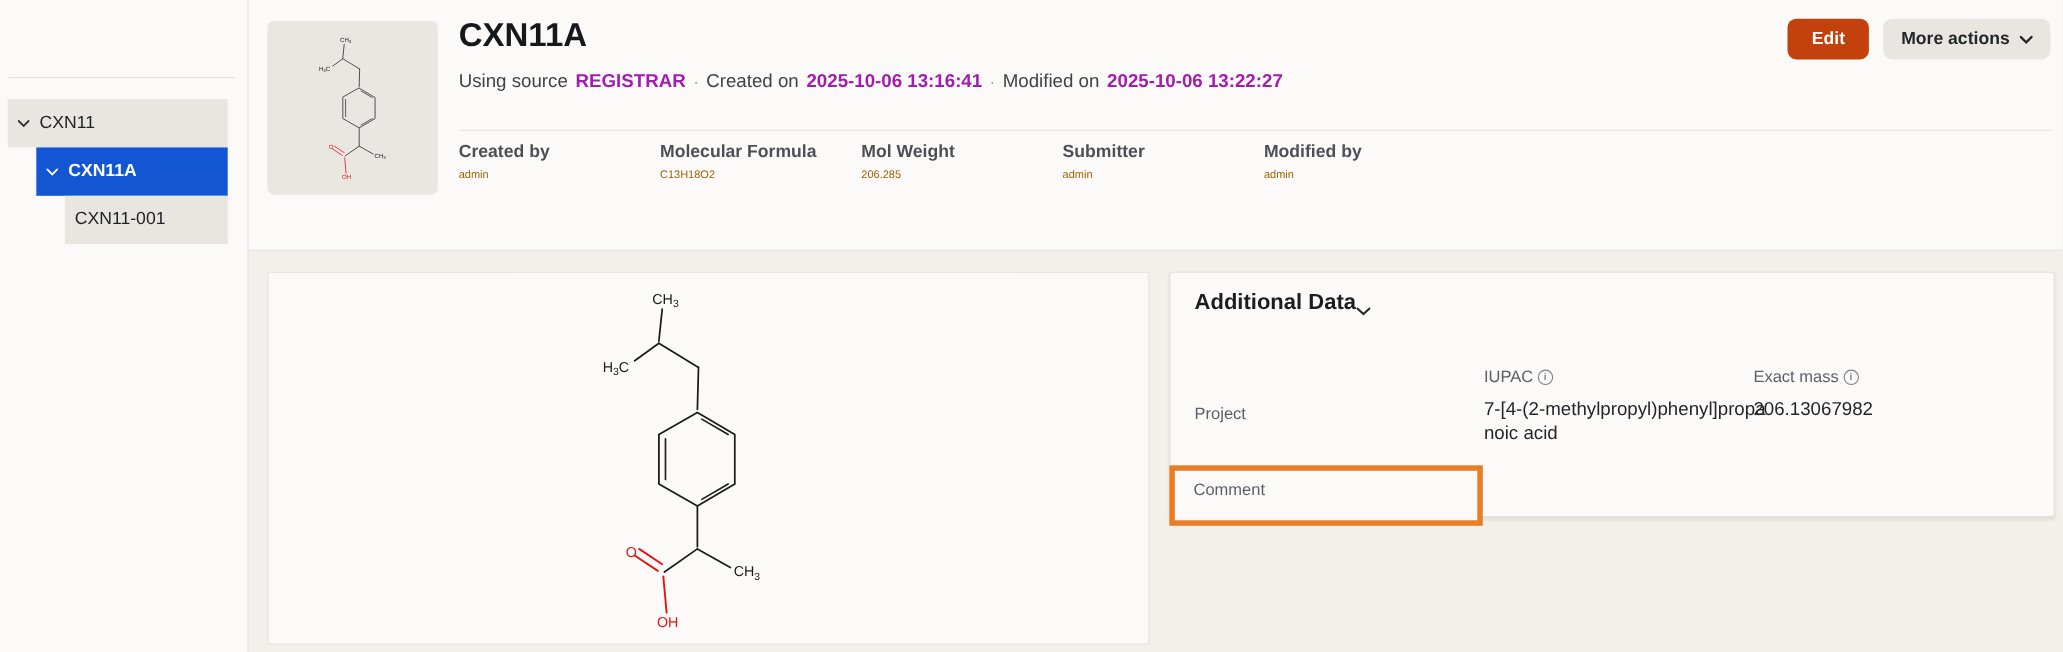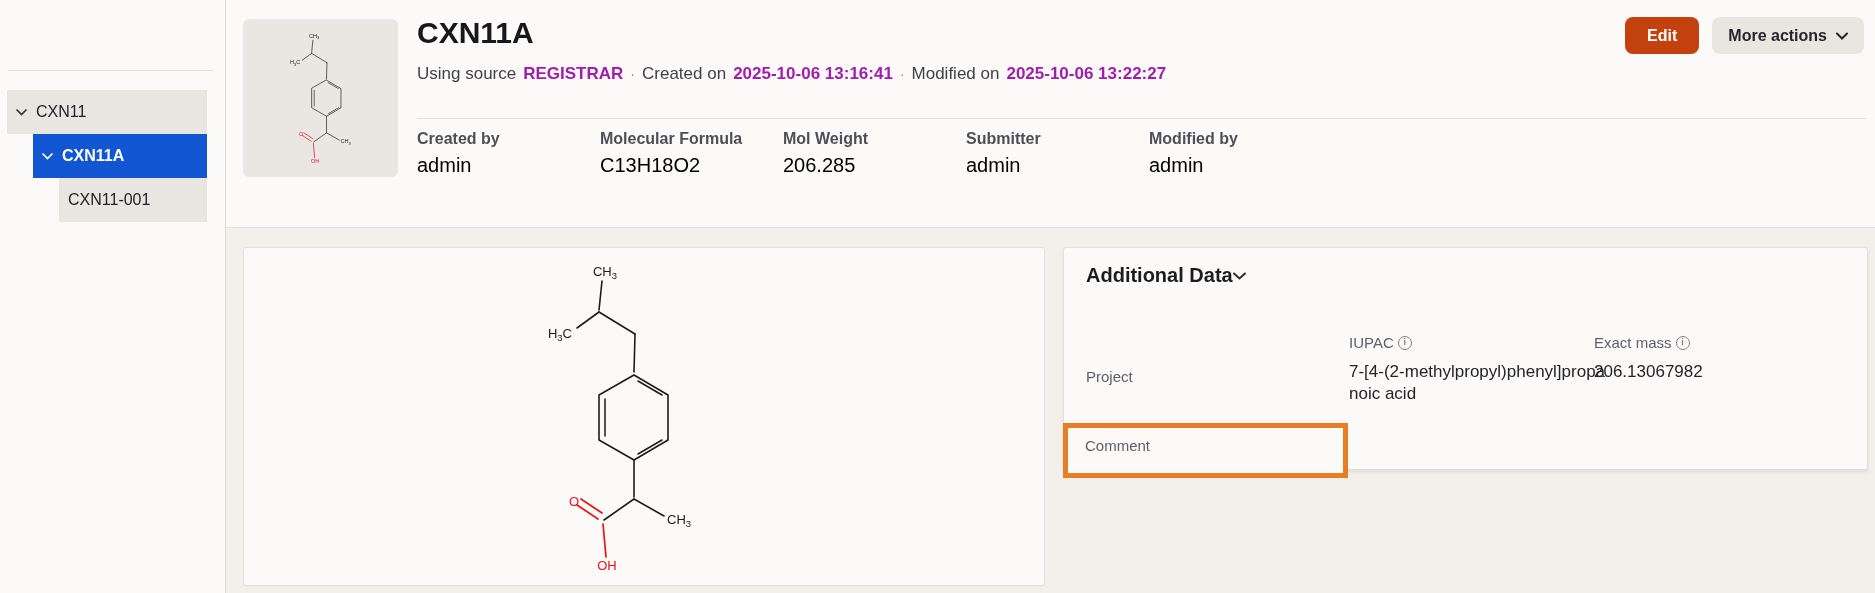--- a/index.html
+++ b/index.html
@@ -42,36 +42,36 @@
   .page-title { position:absolute; left:191px; top:16px; font-size:30px; font-weight:700; color:#17181b; }
   .subtitle { position:absolute; left:191px; top:64px; font-size:17px; color:#3f4247;
     display:flex; align-items:center; gap:7px; white-space:nowrap; }
   .subtitle b { color:#a21caf; font-weight:700; }
   .subtitle .dot { color:#8a8d92; font-size:14px; }
   .hdr-divider { position:absolute; left:191px; right:9px; top:118px; height:1px; background:#e7e3de; }
 
   .meta-row { position:absolute; left:191px; top:130px; display:flex; }
   .meta-col { width:183px; }
   .meta-label { font-size:16px; font-weight:600; color:#4c5056; }
-  .meta-value { font-size:20px; font-weight:500; color:#000000; margin-top:6px; }
+  .meta-value { font-size:10px; font-weight:500; color:#a16207; margin-top:6px; }
 
   .hdr-actions { position:absolute; right:11px; top:17px; display:flex; gap:13px; }
   .btn { height:37px; border:none; border-radius:8px; font-family:inherit;
     font-size:16px; font-weight:700; display:flex; align-items:center; cursor:pointer; }
   .btn-edit { background:#c2410c; color:#ffffff; padding:0 22px; }
   .btn-more { background:#e9e6e1; color:#23262b; padding:0 16px; gap:9px; }
 
   
   #content { position:absolute; left:226px; top:228px; width:1649px; height:365px; background:#f3f0ec; }
   .card { position:absolute; background:#fbfaf8; border:1px solid #e4e1dc; }
   #structure-card { left:17px; top:19px; width:802px; height:339px; border-radius:3px; }
   #additional-card { left:837px; top:19px; width:805px; height:223px; border-radius:3px;
     box-shadow:0 2px 3px rgba(60,50,40,0.10); }
 
-  .ad-header { position:absolute; left:22px; top:16px; display:flex; align-items:center; }
+  .ad-header { position:absolute; left:22px; top:16px; display:flex; align-items:flex-end; }
   .ad-title { font-size:20px; font-weight:700; color:#1b1d21; }
   .ad-fields { position:absolute; left:0; top:86px; width:100%; }
   .ad-field { position:absolute; top:0; }
   .ad-field.f-project { left:22px;margin-top:34px; }
   .ad-field.f-iupac { left:285px; width:262px; }
   .ad-field.f-exact { left:530px; }
   .ad-label { font-size:15px; color:#5d6167; display:flex; align-items:center; gap:4px; }
   .ad-value { font-size:17px; color:#232529; margin-top:10px; line-height:22px; word-break:break-all; }
   .info-dot { width:14px; height:14px; border:1.3px solid #7d8187; border-radius:50%;
     color:#7d8187; font-size:9px; font-weight:700; display:inline-flex;

